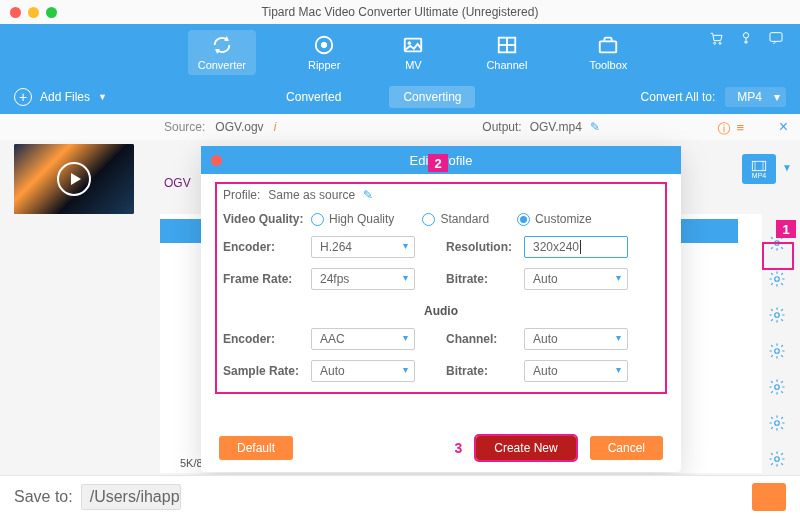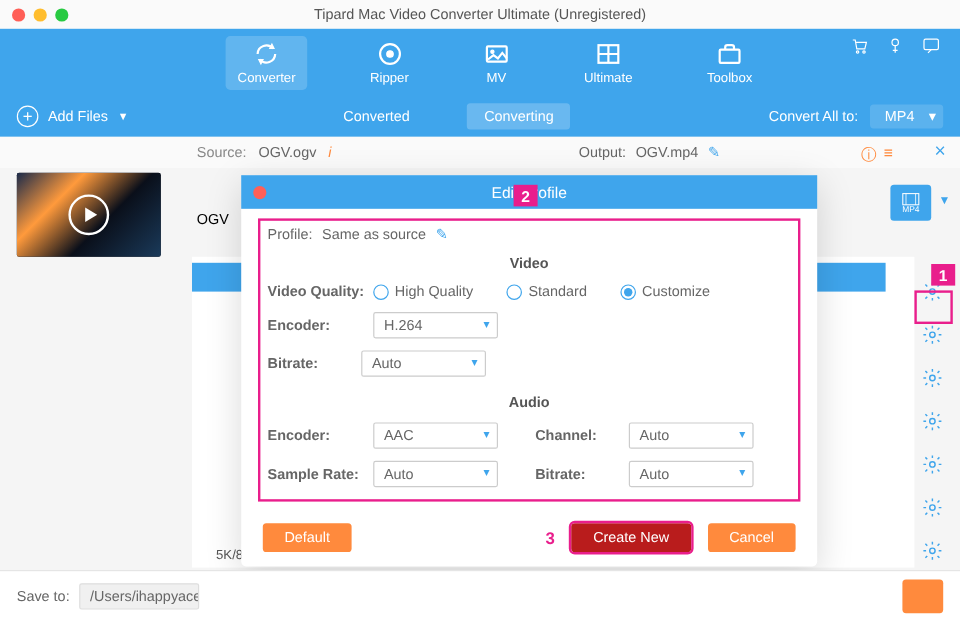--- a/index.html
+++ b/index.html
@@ -38,26 +38,26 @@
 .info-i { color: #ff8a3d; font-style: italic; }
 .file-output { margin-left: auto; margin-right: 200px; display: flex; gap: 8px; align-items: center; }
 .file-actions { position: absolute; right: 56px; top: 120px; color: #ff8a3d; font-size: 13px; display: flex; gap: 6px; }
 .file-close { position: absolute; right: 12px; top: 118px; color: #3fa5ec; font-size: 16px; cursor: pointer; }
 
 
 .thumb { position: absolute; left: 14px; top: 144px; width: 120px; height: 70px; background: #0a0f1a; border-radius: 2px; display: flex; align-items: center; justify-content: center; overflow: hidden; }
 .thumb::before { content: ""; position: absolute; inset: 0; background: linear-gradient(135deg,#1a2a4a 0%,#ff9a3c 30%,#0a0f1a 60%,#1a3a5a 100%); }
 .play-circle { width: 34px; height: 34px; border: 2px solid #fff; border-radius: 50%; display: flex; align-items: center; justify-content: center; z-index: 1; }
 .play-circle::after { content: ""; border-left: 10px solid #fff; border-top: 6px solid transparent; border-bottom: 6px solid transparent; margin-left: 3px; }
-.filename-under { position: absolute; left: 164px; top: 176px; font-size: 12px; color: #000000; }
+.filename-under { position: absolute; left: 164px; top: 176px; font-size: 12px; color: #701a75; }
 .format-chip { position: absolute; right: 24px; top: 154px; width: 34px; height: 30px; background: #3fa5ec; border-radius: 3px; font-size: 7px; color: #fff; display: flex; flex-direction: column; align-items: center; justify-content: center; cursor: pointer; }
 .format-chevron { position: absolute; right: 8px; top: 162px; color: #3fa5ec; font-size: 10px; }
 
 
-.bottom-bar { position: absolute; bottom: 0; left: 0; right: 0; height: 42px; background: #fff; border-top: 1px solid #e5e5e5; display: flex; align-items: center; padding: 0 14px; font-size: 12px; color: #666; gap: 8px; }
+.bottom-bar { position: absolute; bottom: 0; left: 0; right: 0; height: 42px; background: #fff; border-top: 1px solid #e5e5e5; display: flex; align-items: center; padding: 0 14px; font-size: 16px; color: #666; gap: 8px; }
 .path-input { background: #f0f0f0; border: 1px solid #ddd; padding: 3px 8px; border-radius: 2px; width: 100px; overflow: hidden; white-space: nowrap; }
 .big-convert-btn { position: absolute; right: 14px; width: 34px; height: 28px; background: #ff8a3d; border-radius: 3px; }
 
 
 .format-list { position: absolute; left: 160px; top: 214px; right: 38px; bottom: 44px; background: #fff; }
 .bluebar { position: absolute; left: 160px; top: 219px; width: 578px; height: 24px; background: #3fa5ec; }
 .format-row { position: absolute; left: 190px; bottom: 8px; display: flex; align-items: center; gap: 12px; font-size: 11px; color: #666; }
 .format-icon { width: 32px; height: 28px; background: #3fa5ec; border-radius: 2px; display: flex; flex-direction: column; align-items: center; justify-content: center; color: #fff; font-size: 7px; }
 
 
@@ -137,21 +137,21 @@
           <path d="M4 17l5-4 4 3 4-5 4 5" fill="none" stroke-width="2"></path>
         </svg>
       <span>MV</span>
     </div>
     <div class="nav-tab">
       <svg class="nav-icon" viewBox="0 0 24 24">
           <rect x="3" y="4" width="18" height="16" fill="none" stroke-width="2"></rect>
           <line x1="12" y1="4" x2="12" y2="20" stroke-width="2"></line>
           <line x1="3" y1="12" x2="21" y2="12" stroke-width="2"></line>
         </svg>
-      <span>Ultimate</span>
+      <span>Channel</span>
     </div>
     <div class="nav-tab">
       <svg class="nav-icon" viewBox="0 0 24 24">
           <rect x="3" y="8" width="18" height="12" rx="1" fill="none" stroke-width="2"></rect>
           <path d="M8 8V6a2 2 0 0 1 2-2h4a2 2 0 0 1 2 2v2" fill="none" stroke-width="2"></path>
         </svg>
       <span>Toolbox</span>
     </div>
   </div>
   <div class="header-right">
@@ -273,21 +273,20 @@
     <div class="modal-close"></div>
     <span>Edit Profile</span>
   </div>
   <div class="modal-body">
     <div class="pink-box">
       <div class="profile-line">
         <span>Profile:</span>
         <span>Same as source</span>
         <span class="pencil">✎</span>
       </div>
-      <div class="section-title">Video</div>
 
       <div class="row">
         <div class="label">Video Quality:</div>
         <div class="radio-group">
           <div class="radio">
               <div class="radio-circle"></div>
               <span>High Quality</span>
             </div>
           <div class="radio">
               <div class="radio-circle"></div>
@@ -298,22 +297,30 @@
               <span>Customize</span>
             </div>
         </div>
       </div>
 
       <div class="two-col" style="margin-bottom:10px;">
         <div class="col">
             <div class="label">Encoder:</div>
             <div class="select">H.264</div>
           </div>
+        <div class="col">
+            <div class="label" style="width:78px;">Resolution:</div>
+            <div class="select editing"><span class="caret-line">320x240</span></div>
+          </div>
       </div>
       <div class="two-col">
+        <div class="col">
+            <div class="label">Frame Rate:</div>
+            <div class="select">24fps</div>
+          </div>
         <div class="col">
             <div class="label" style="width:78px;">Bitrate:</div>
             <div class="select">Auto</div>
           </div>
       </div>
 
       <div class="section-title" style="margin-top:14px;">Audio</div>
 
       <div class="two-col" style="margin-bottom:10px;">
         <div class="col">

